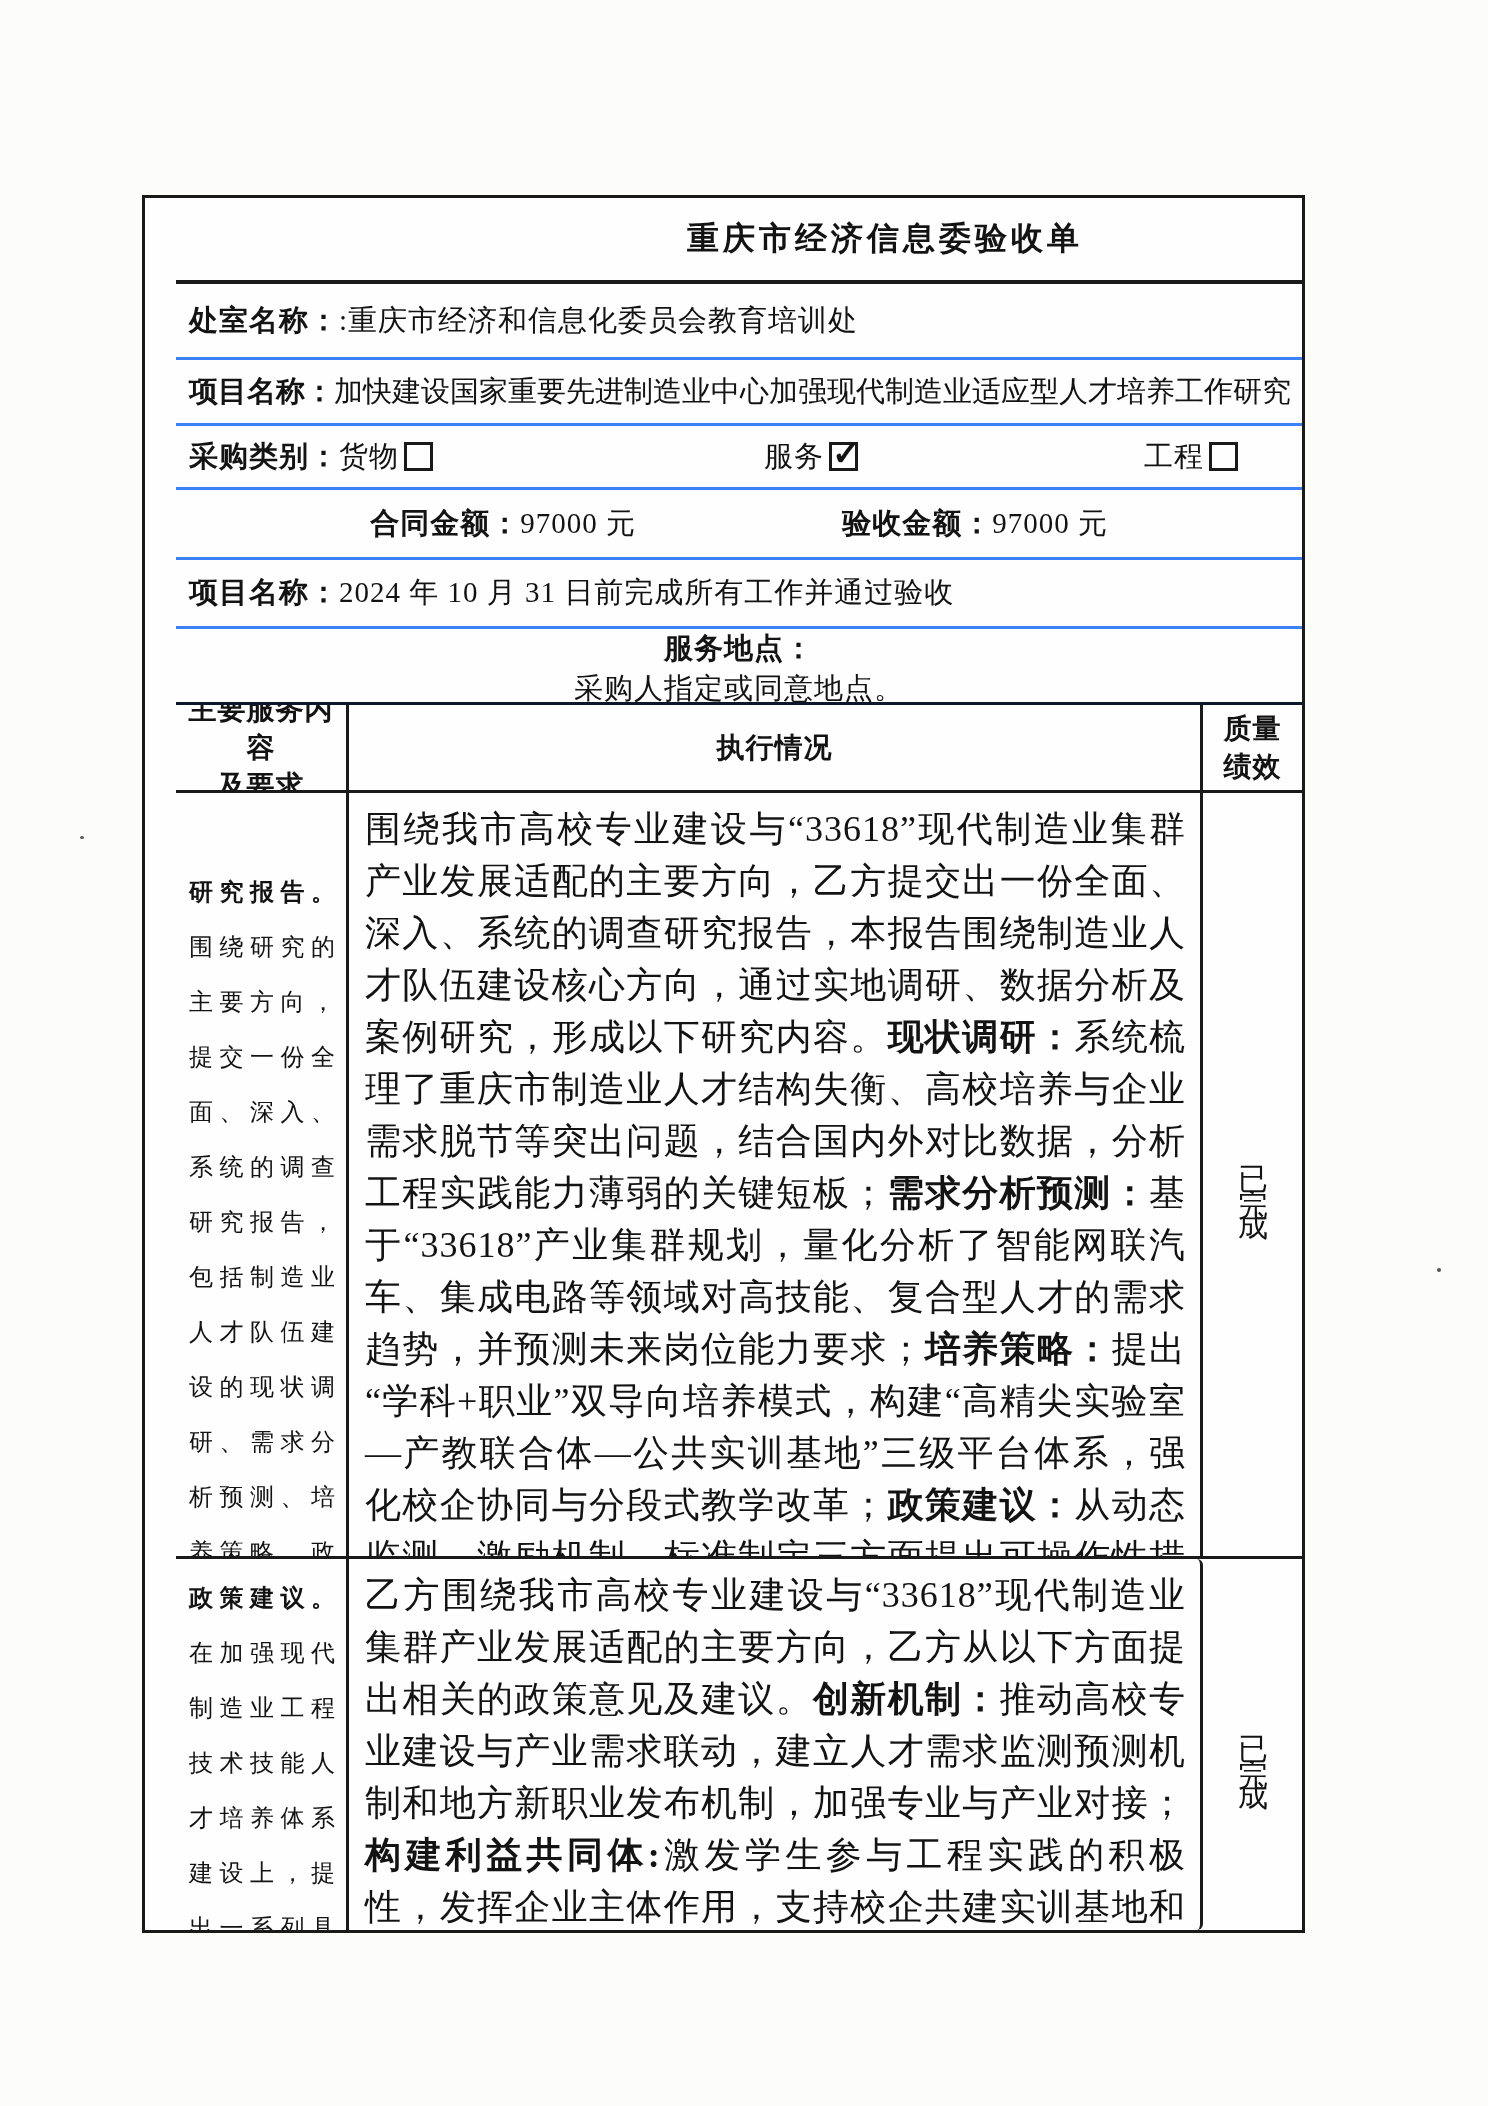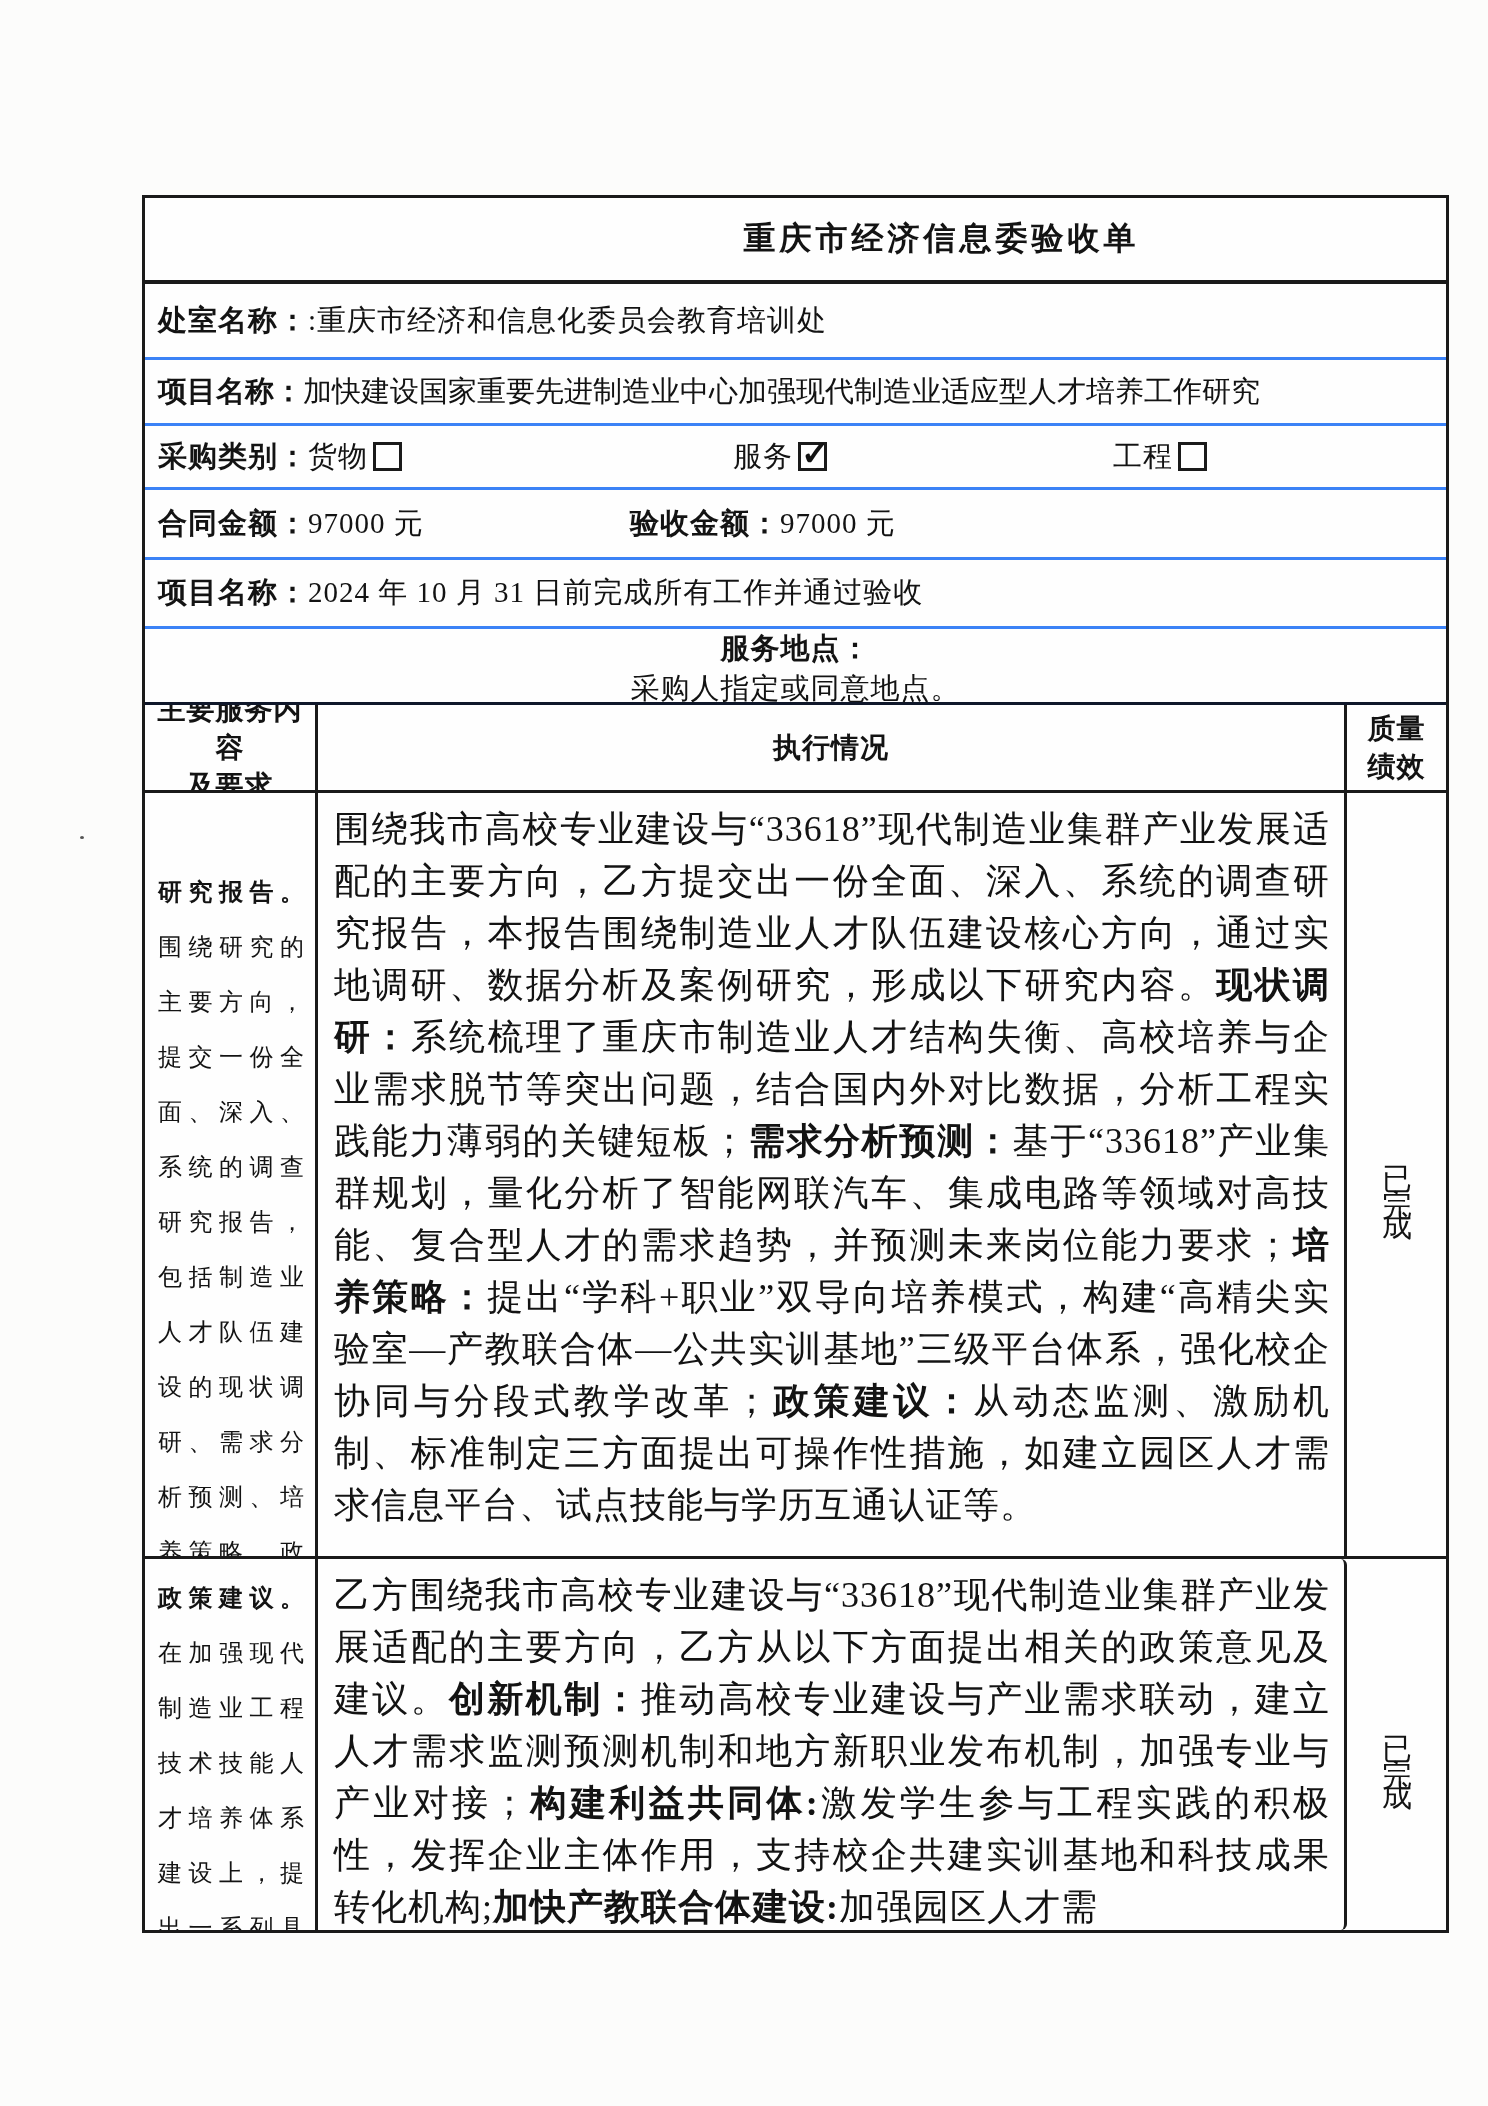--- a/index.html
+++ b/index.html
@@ -5,24 +5,25 @@
   html,body { margin:0; padding:0; }
   body {
     width:1488px; height:2106px;
     background:#fcfcfb;
     position:relative;
     font-family:"Liberation Serif","DejaVu Serif",serif;
     color:#131313;
     overflow:hidden;
   }
   .sheet {
-    position:absolute; left:142px; top:195px; width:1307px;
+    position:absolute; left:142px; top:195px; width:1163px;
     border:3px solid #1a1a1a;
     background:#fefefe;
     box-sizing:border-box;
+    padding-left:31px;
   }
   .row {
     position:relative;
     border-bottom:3px solid #3b82f6;
     box-sizing:border-box;
     display:flex; align-items:center;
     padding:0 13px;
     font-size:29px;
     letter-spacing:1px;
     white-space:nowrap;
@@ -33,21 +34,21 @@
     justify-content:center;
     border-bottom:4px solid #1a1a1a;
   }
   .title-row .title {
     font-weight:bold; font-size:32px; letter-spacing:4px;
     transform:translateX(146px);
   }
   .office-row { height:76px; }
   .category-row { height:64px; }
   .project-row { height:66px; }
-  .amounts-row { height:70px; }
+  .amounts-row { height:70px;justify-content:center; }
   .time-row { height:69px; }
   .place-row { height:76px; }
   .lbl { font-weight:bold; }
   .val { font-weight:normal; }
   .opt { display:inline-flex; align-items:center; font-weight:normal; }
   .opt-2 { position:absolute; left:588px; }
   .opt-3 { position:absolute; left:968px; }
   .cbx {
     display:inline-block; width:23px; height:23px;
     border:3px solid #1a1a1a;

